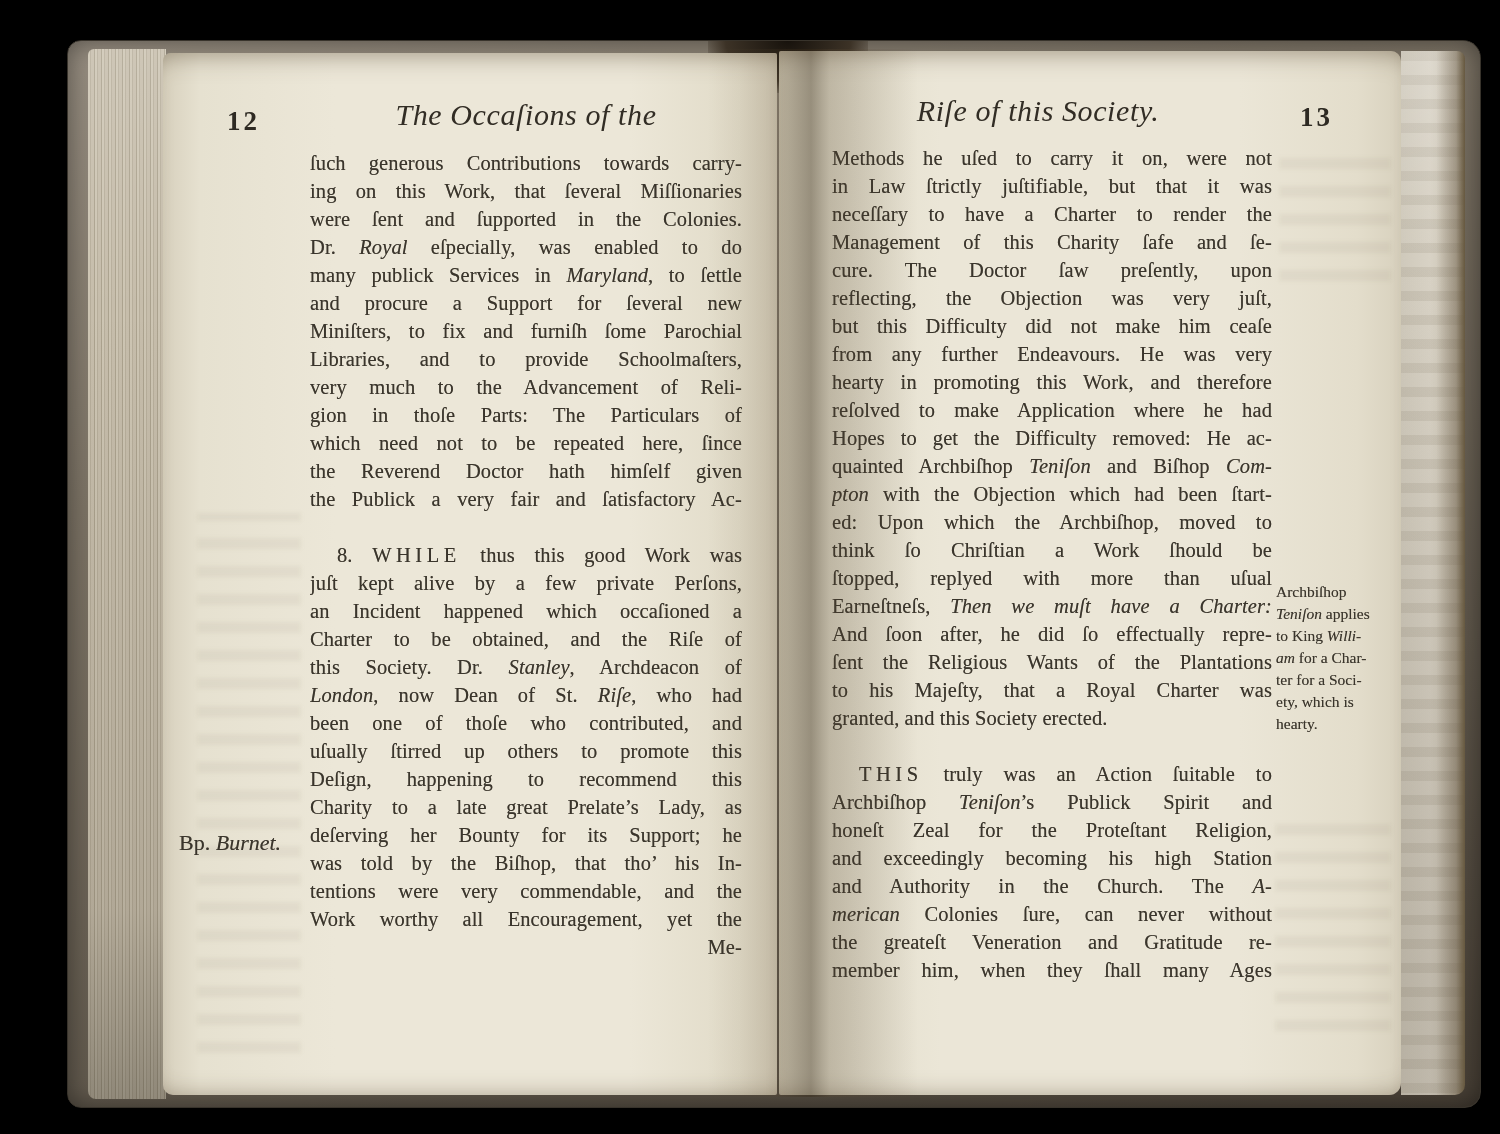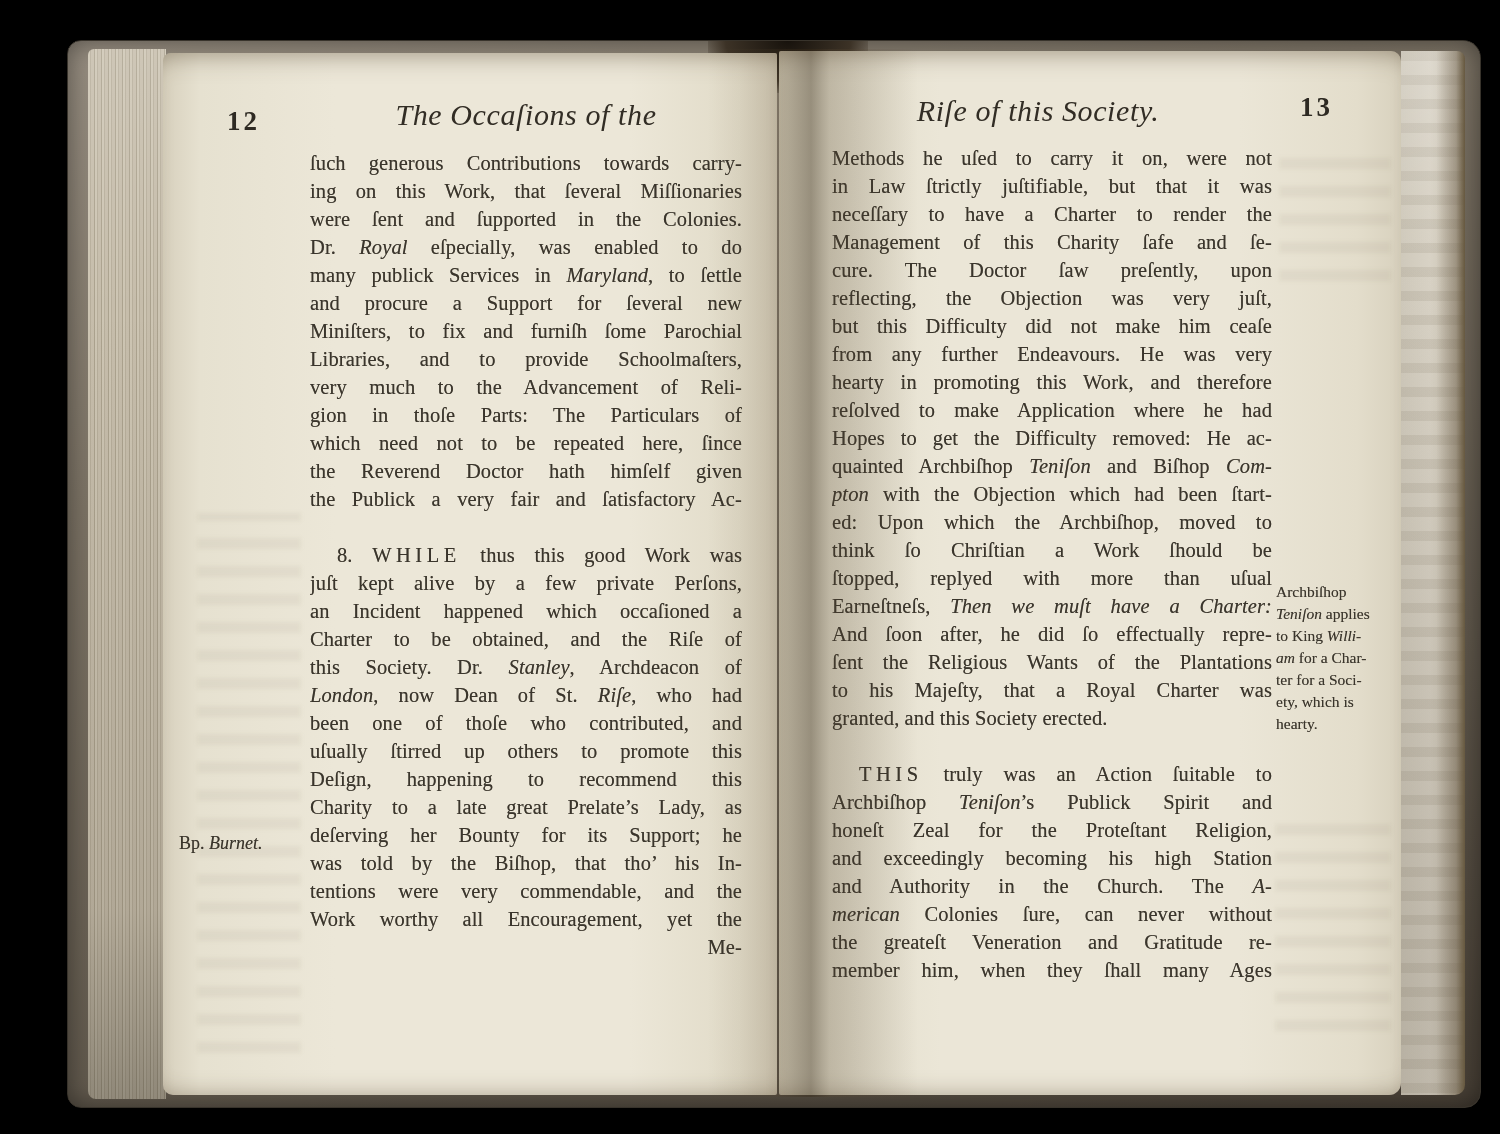--- a/index.html
+++ b/index.html
@@ -25,39 +25,39 @@
   .page-left{left:95px;top:12px;width:614px;height:1042px;border-radius:8px 2px 2px 10px;
         background:linear-gradient(90deg,#d7d0bd 0%,#e6e1d0 6%,#ece7d8 28%,#ece7d8 76%,#e1dbc8 94%,#d5cdb9 100%);
         box-shadow:inset 0 20px 24px -18px rgba(85,70,48,0.5), inset 0 -18px 22px -18px rgba(85,70,48,0.42);}
   .page-right{left:711px;top:10px;width:622px;height:1044px;border-radius:2px 10px 12px 2px;
         background:linear-gradient(90deg,#cfc8b4 0%,#e2ddcb 7%,#ebe6d7 26%,#ebe6d7 74%,#e3ddcb 93%,#d8d1be 100%);
         box-shadow:inset 0 20px 24px -18px rgba(85,70,48,0.5), inset 0 -18px 22px -18px rgba(85,70,48,0.42);}
   .gutter-shadow{position:absolute;left:640px;top:8px;width:210px;height:1048px;pointer-events:none;
         background:linear-gradient(90deg,rgba(0,0,0,0) 0%,rgba(88,70,45,0.14) 32%,rgba(55,42,24,0.42) 49%,rgba(88,72,50,0.26) 58%,rgba(0,0,0,0) 100%);}
   .pagenum{position:absolute;font-weight:700;font-size:27px;letter-spacing:3px;color:#2e2a23;}
   .pn-left{left:64px;top:53px;}
-  .pn-right{left:521px;top:41px;}
+  .pn-right{left:521px;top:51px;}
   .running-title{position:absolute;font-style:italic;font-size:30px;line-height:36px;
         text-align:center;color:#322d25;letter-spacing:0.6px;}
   .rt-left{left:147px;top:44px;width:432px;}
   .rt-right{left:39px;top:42px;width:440px;}
   .textblock{position:absolute;font-size:20.5px;letter-spacing:0.1px;
         text-shadow:0 0 0.5px rgba(58,52,40,0.55);}
   .tb-left{left:147px;top:96px;width:432px;}
   .tb-right{left:53px;top:93px;width:440px;}
   .line{position:relative;height:28px;line-height:28px;text-align:justify;overflow:hidden;}
   .line::after{content:"";display:inline-block;width:100%;height:0;vertical-align:top;}
   .line.nojust,.line.blank{text-align:left;}
   .line.catchline{text-align:right;}
   .line.nojust::after,.line.catchline::after,.line.blank::after{content:none;}
   .line.indent{text-indent:27px;}
   .sc{letter-spacing:0.22em;}
   .margin-note{position:absolute;font-size:15.5px;line-height:22px;color:#3a352c;
         text-shadow:0 0 0.4px rgba(58,52,40,0.5);}
-  .mn-left{left:16px;top:779px;width:126px;font-size:18px;}
+  .mn-left{left:16px;top:779px;width:126px;font-size:22px;}
   .mn-right{left:497px;top:530px;width:124px;}
   .note-line{white-space:nowrap;}
   .ghost{position:absolute;filter:blur(2px);pointer-events:none;
         background:repeating-linear-gradient(0deg,rgba(118,106,83,0.07) 0 11px,rgba(0,0,0,0) 11px 28px);}
   .ghost-left{left:34px;top:460px;width:104px;height:540px;}
   .ghost-right{left:500px;top:90px;width:112px;height:140px;}
   .ghost-right2{left:496px;top:760px;width:116px;height:220px;}
 </style>
 </head>
 <body>

